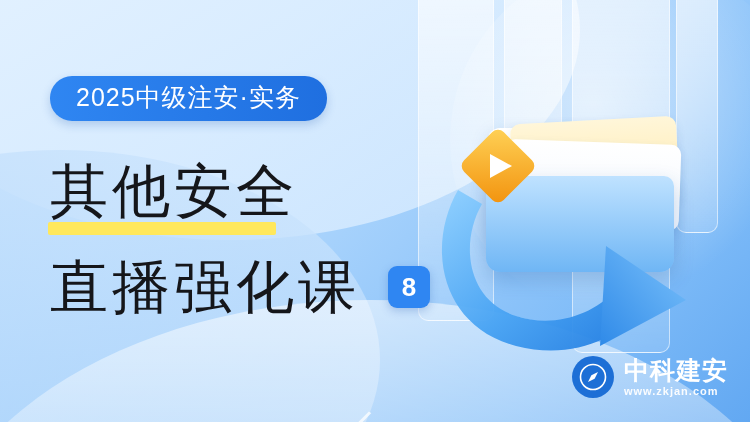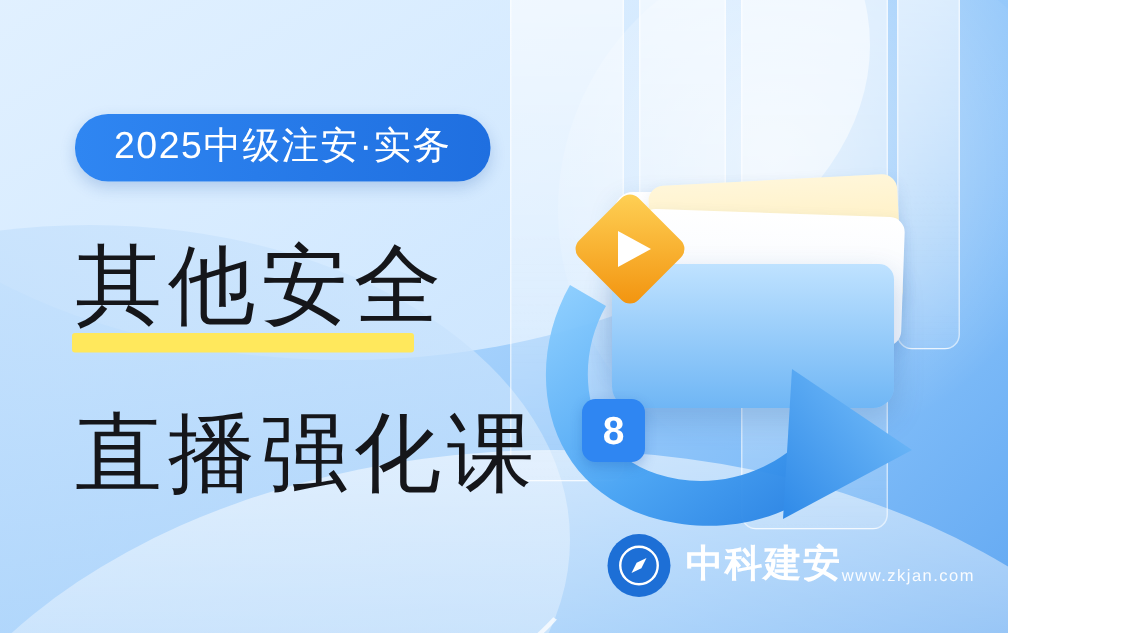--- a/index.html
+++ b/index.html
@@ -2,21 +2,21 @@
 <html><head>
 <meta charset="utf-8">
 <style>
   html, body {
     margin: 0;
     padding: 0;
     background: #ffffff;
   }
   #banner {
     position: relative;
-    width: 672px;
+    width: 750px;
     height: 422px;
     overflow: hidden;
     font-family: "Liberation Sans", sans-serif;
     background: linear-gradient(135deg, #d8ecff 0%, #bfe0ff 28%, #9ecdfb 55%, #7fbcf8 78%, #62a8f2 100%);
   }
 
   
   .bg-swoosh-top {
     position: absolute;
     left: -120px;
@@ -170,21 +170,21 @@
     position: absolute;
     left: 50px;
     font-weight: normal;
     color: #15161a;
     font-size: 58px;
     letter-spacing: 4px;
     line-height: 1;
     white-space: nowrap;
   }
   .title-1 { top: 162px; }
-  .title-2 { top: 274px; }
+  .title-2 { top: 258px; }
   .underline {
     position: absolute;
     left: 48px;
     top: 222px;
     width: 228px;
     height: 13px;
     background: #ffe85c;
     border-radius: 2px;
   }
   .ep-badge {
@@ -218,35 +218,36 @@
     height: 42px;
     border-radius: 50%;
     background: #1d6fd6;
     display: flex;
     align-items: center;
     justify-content: center;
     flex: none;
   }
   .logo-text {
     display: flex;
-    flex-direction: row;
+    flex-direction: column;
     line-height: 1.05;
   }
   .logo-name {
     color: #ffffff;
     font-size: 25px;
     font-weight: bold;
     letter-spacing: 1px;
   }
   .logo-url {
     color: #ffffff;
     font-size: 11px;
     letter-spacing: 1px;
     opacity: 0.95;
-    margin-top: 16px;
+    margin-top: 3px;
+    font-weight: bold;
   }
 </style>
 </head>
 <body>
 
 <div id="banner">
 
   <div class="bg-swoosh-top"></div>
   <div class="bg-swoosh-left"></div>
   <div class="bg-glow"></div>

